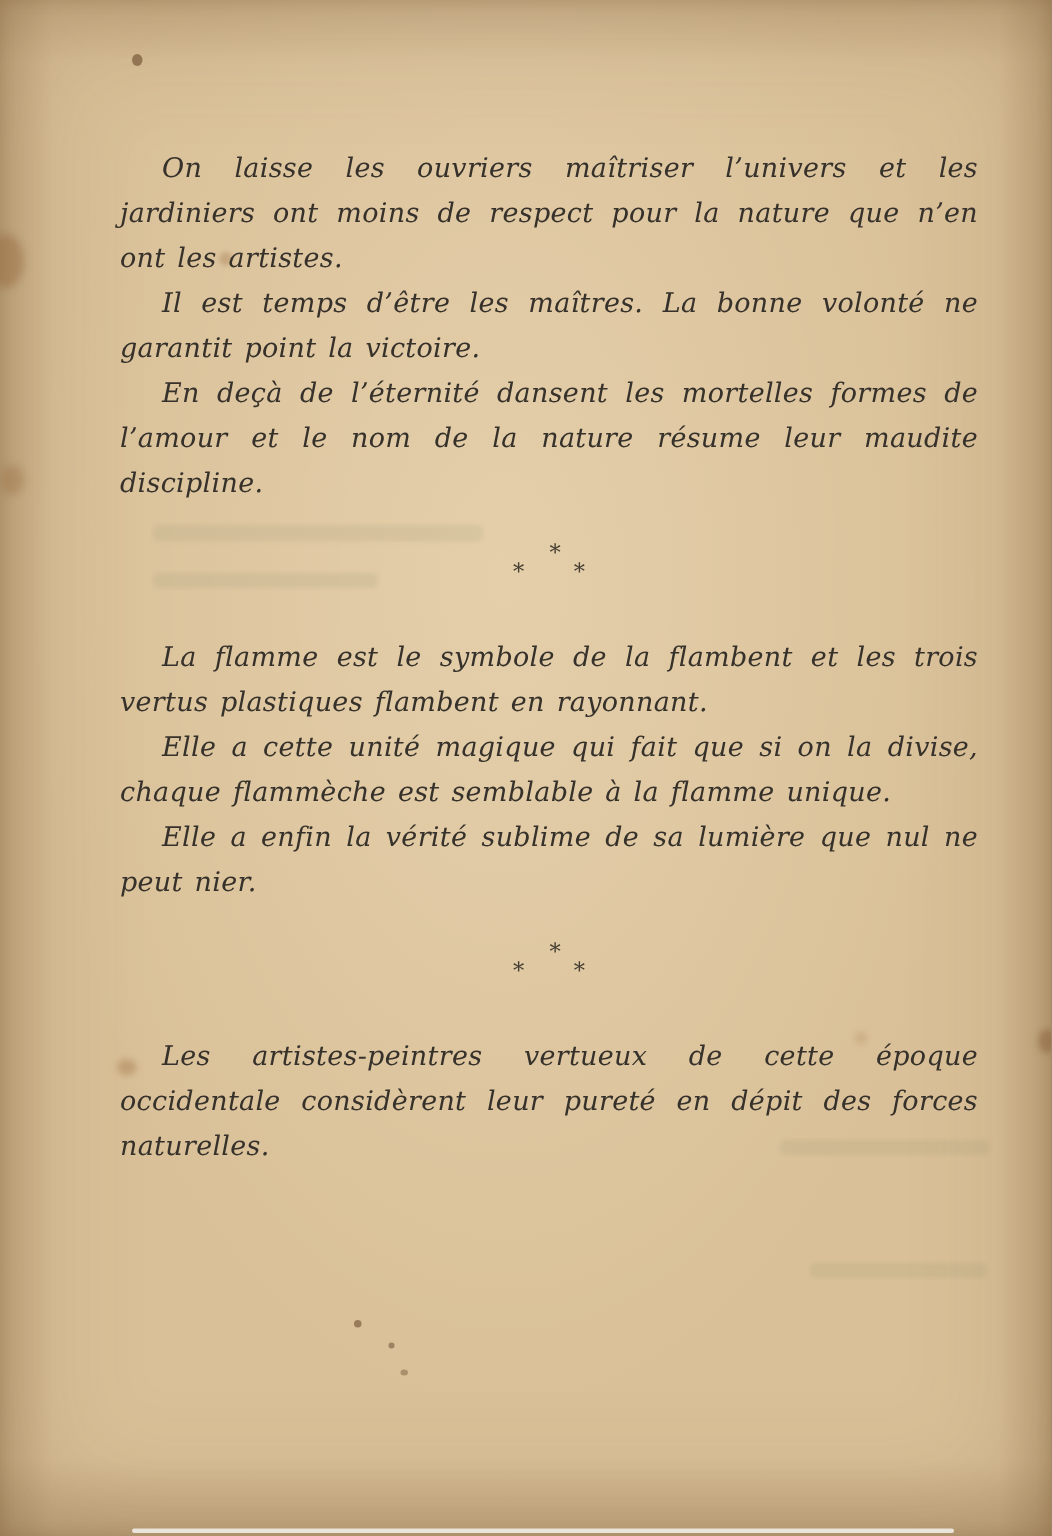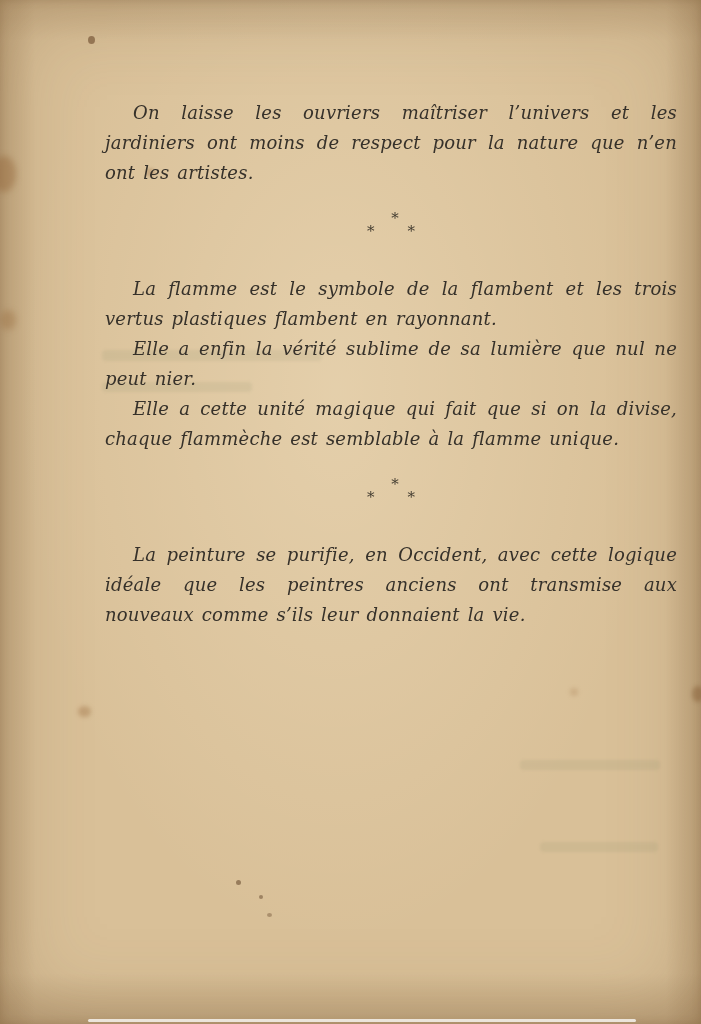--- a/index.html
+++ b/index.html
@@ -11,21 +11,21 @@
     background-image:
       radial-gradient(ellipse at 48% 38%, rgba(255,242,214,0.30), rgba(255,242,214,0) 62%),
       linear-gradient(90deg, rgba(122,88,48,0.22) 0%, rgba(122,88,48,0) 5%, rgba(122,88,48,0) 95%, rgba(122,88,48,0.24) 100%),
       linear-gradient(180deg, rgba(122,88,48,0.16) 0%, rgba(122,88,48,0) 4%, rgba(122,88,48,0) 95%, rgba(110,78,42,0.22) 100%);
     box-shadow: inset 0 0 80px 12px rgba(115,83,46,0.25), inset 0 0 10px rgba(95,65,32,0.2);
     overflow:hidden;
     font-family:"DejaVu Serif", serif;
   }
   .text-block{
     position:absolute;
-    left:105px;top:98px;width:572px;
+    left:80px;top:98px;width:572px;
     color:#36312a;
   }
   .text-block p{
     margin:0;
     font-style:italic;
     font-size:18px;
     line-height:30px;
     text-align:justify;
     text-indent:28px;
     word-spacing:2px;
@@ -86,40 +86,42 @@
   <div class="stain" style="left:570px;top:688px;width:8px;height:8px;background:rgba(150,104,58,0.22);filter:blur(2px);"></div>
 
   <div class="ghost" style="left:102px;top:350px;width:220px;height:11px;"></div>
   <div class="ghost" style="left:102px;top:382px;width:150px;height:10px;"></div>
   <div class="ghost" style="left:520px;top:760px;width:140px;height:10px;"></div>
   <div class="ghost" style="left:540px;top:842px;width:118px;height:10px;"></div>
 
   <div class="text-block">
 
     <p>On laisse les ouvriers maîtriser l’univers et les jardiniers ont moins de respect pour la nature que n’en ont les artistes.</p>
+    <p>Il est temps d’être les maîtres. La bonne volonté ne garantit point la victoire.</p>
+    <p>En deçà de l’éternité dansent les mortelles formes de l’amour et le nom de la nature résume leur maudite discipline.</p>
 
     <div class="divider">
       <span class="d-top">*</span>
       <span class="d-bottom">
         <span>*</span>
         <span>*</span>
       </span>
     </div>
 
     <p>La flamme est le symbole de la flambent et les trois vertus plastiques flambent en rayonnant.</p>
+    <p>Elle a cette unité magique qui fait que si on la divise, chaque flammèche est semblable à la flamme unique.</p>
     <p>Elle a enfin la vérité sublime de sa lumière que nul ne peut nier.</p>
-    <p>Elle a cette unité magique qui fait que si on la divise, chaque flammèche est semblable à la flamme unique.</p>
 
     <div class="divider">
       <span class="d-top">*</span>
       <span class="d-bottom">
         <span>*</span>
         <span>*</span>
       </span>
     </div>
 
-    <p>La peinture se purifie, en Occident, avec cette logique idéale que les peintres anciens ont transmise aux nouveaux comme s’ils leur donnaient la vie.</p>
+    <p>Les artistes-peintres vertueux de cette époque occidentale considèrent leur pureté en dépit des forces naturelles.</p>
 
   </div>
 
   <div class="scan-edge"></div>
 
 </div>
 
 </body></html>

